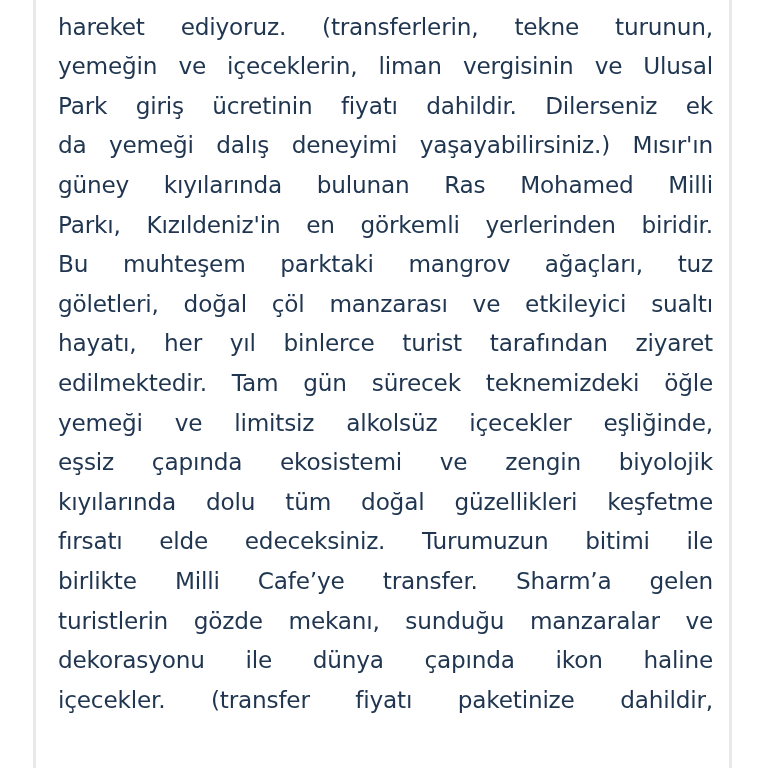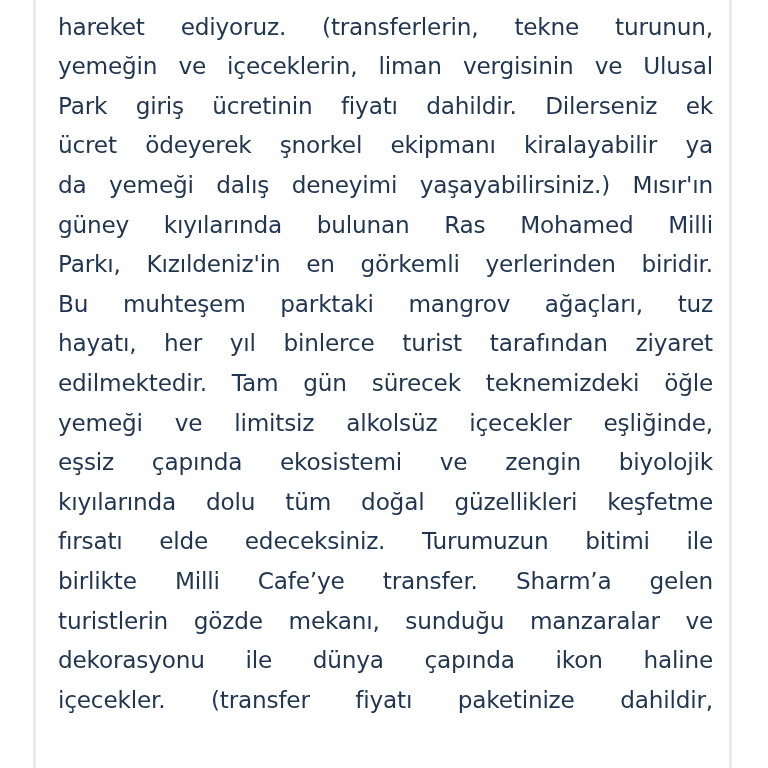--- a/index.html
+++ b/index.html
@@ -54,25 +54,25 @@
 </head>
 <body>
 
 <div class="viewport">
   <div class="card"></div>
   <div class="desc">
     <span class="line">Farsha Cafe+ Soho Meydanı için otelimizden</span>
     <span class="line">hareket ediyoruz. (transferlerin, tekne turunun,</span>
     <span class="line">yemeğin ve içeceklerin, liman vergisinin ve Ulusal</span>
     <span class="line">Park giriş ücretinin fiyatı dahildir. Dilerseniz ek</span>
-    <span class="line">ücret ödeyerek şnorkel ekipmanı kiralayabilir ya</span>
     <span class="line">da yemeği dalış deneyimi yaşayabilirsiniz.) Mısır'ın</span>
     <span class="line">güney kıyılarında bulunan Ras Mohamed Milli</span>
     <span class="line">Parkı, Kızıldeniz'in en görkemli yerlerinden biridir.</span>
     <span class="line">Bu muhteşem parktaki mangrov ağaçları, tuz</span>
+    <span class="line">göletleri, doğal çöl manzarası ve etkileyici sualtı</span>
     <span class="line">hayatı, her yıl binlerce turist tarafından ziyaret</span>
     <span class="line">edilmektedir. Tam gün sürecek teknemizdeki öğle</span>
     <span class="line">yemeği ve limitsiz alkolsüz içecekler eşliğinde,</span>
     <span class="line">eşsiz çapında ekosistemi ve zengin biyolojik</span>
     <span class="line">kıyılarında dolu tüm doğal güzellikleri keşfetme</span>
     <span class="line">fırsatı elde edeceksiniz. Turumuzun bitimi ile</span>
     <span class="line">birlikte Milli Cafe’ye transfer. Sharm’a gelen</span>
     <span class="line">turistlerin gözde mekanı, sunduğu manzaralar ve</span>
     <span class="line">dekorasyonu ile dünya çapında ikon haline</span>
     <span class="line last">içecekler. (transfer fiyatı paketinize dahildir,</span>

